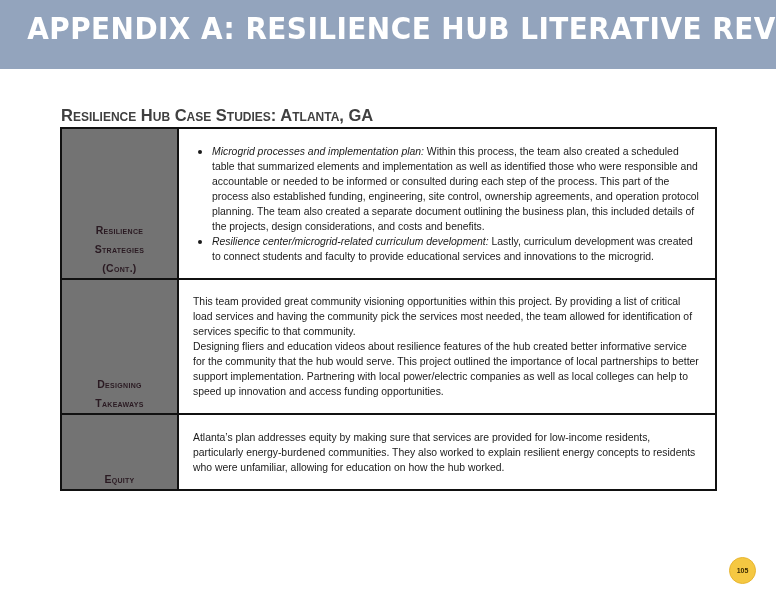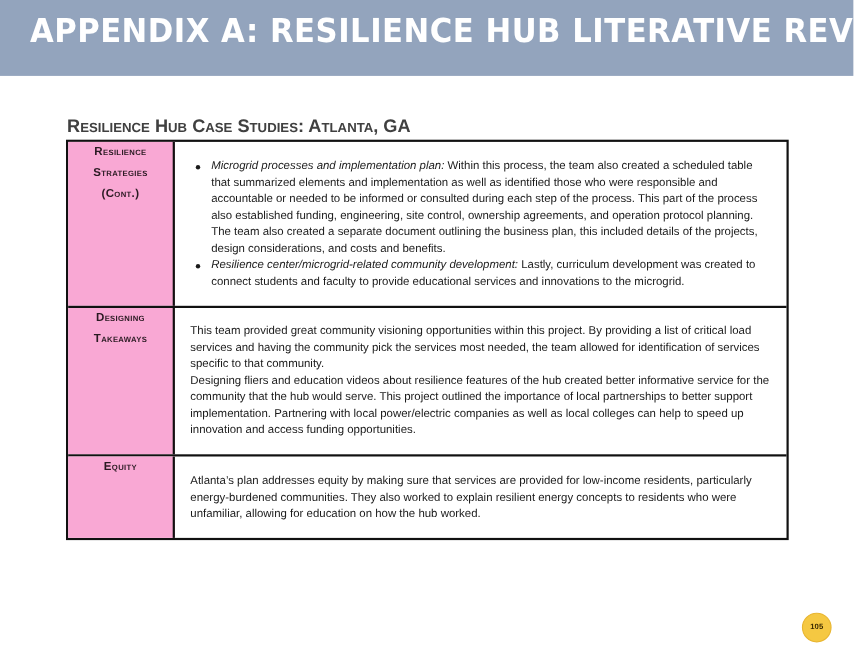--- a/index.html
+++ b/index.html
@@ -40,24 +40,24 @@
       width: 657px; height: 364px;
       border: 2.5px solid #111;
       display: flex; flex-direction: column;
     }
     .row { display: flex; width: 100%; }
     .row + .row { border-top: 2.5px solid #111; }
     .row-1 { height: 149px; }
     .row-2 { height: 135px; }
     .row-3 { flex: 1; }
     .label-cell {
-      width: 97px; flex: none;
-      background: #f9a8d4;
+      width: 117px; flex: none;
+      background: #737373;
       border-right: 2.5px solid #111;
-      display: flex; align-items: flex-start; justify-content: center;
+      display: flex; align-items: flex-end; justify-content: center;
       text-align: center;
     }
     .label-text {
       font-family: "Liberation Sans", sans-serif;
       font-weight: bold;
       font-variant: small-caps;
       font-size: 10.5px;
       line-height: 19px;
       color: #2a1a22;
       letter-spacing: 0.3px;
@@ -121,21 +121,21 @@
         </div>
       </div>
       <div class="content-cell">
         <ul class="bullet-list">
           <li class="bullet-item">
             <span class="bullet-dot"></span>
             <span class="bullet-lead">Microgrid processes and implementation plan:</span><span> Within this process, the team also created a scheduled table that summarized elements and implementation as well as identified those who were responsible and accountable or needed to be informed or consulted during each step of the process. This part of the process also established funding, engineering, site control, ownership agreements, and operation protocol planning. The team also created a separate document outlining the business plan, this included details of the projects, design considerations, and costs and benefits.</span>
           </li>
           <li class="bullet-item">
             <span class="bullet-dot"></span>
-            <span class="bullet-lead">Resilience center/microgrid-related community development:</span><span> Lastly, curriculum development was created to connect students and faculty to provide educational services and innovations to the microgrid.</span>
+            <span class="bullet-lead">Resilience center/microgrid-related curriculum development:</span><span> Lastly, curriculum development was created to connect students and faculty to provide educational services and innovations to the microgrid.</span>
           </li>
         </ul>
       </div>
     </div>
 
     <div class="row row-2">
       <div class="label-cell">
         <div class="label-text">
           <span class="para">Designing</span>
           <span class="para">Takeaways</span>

